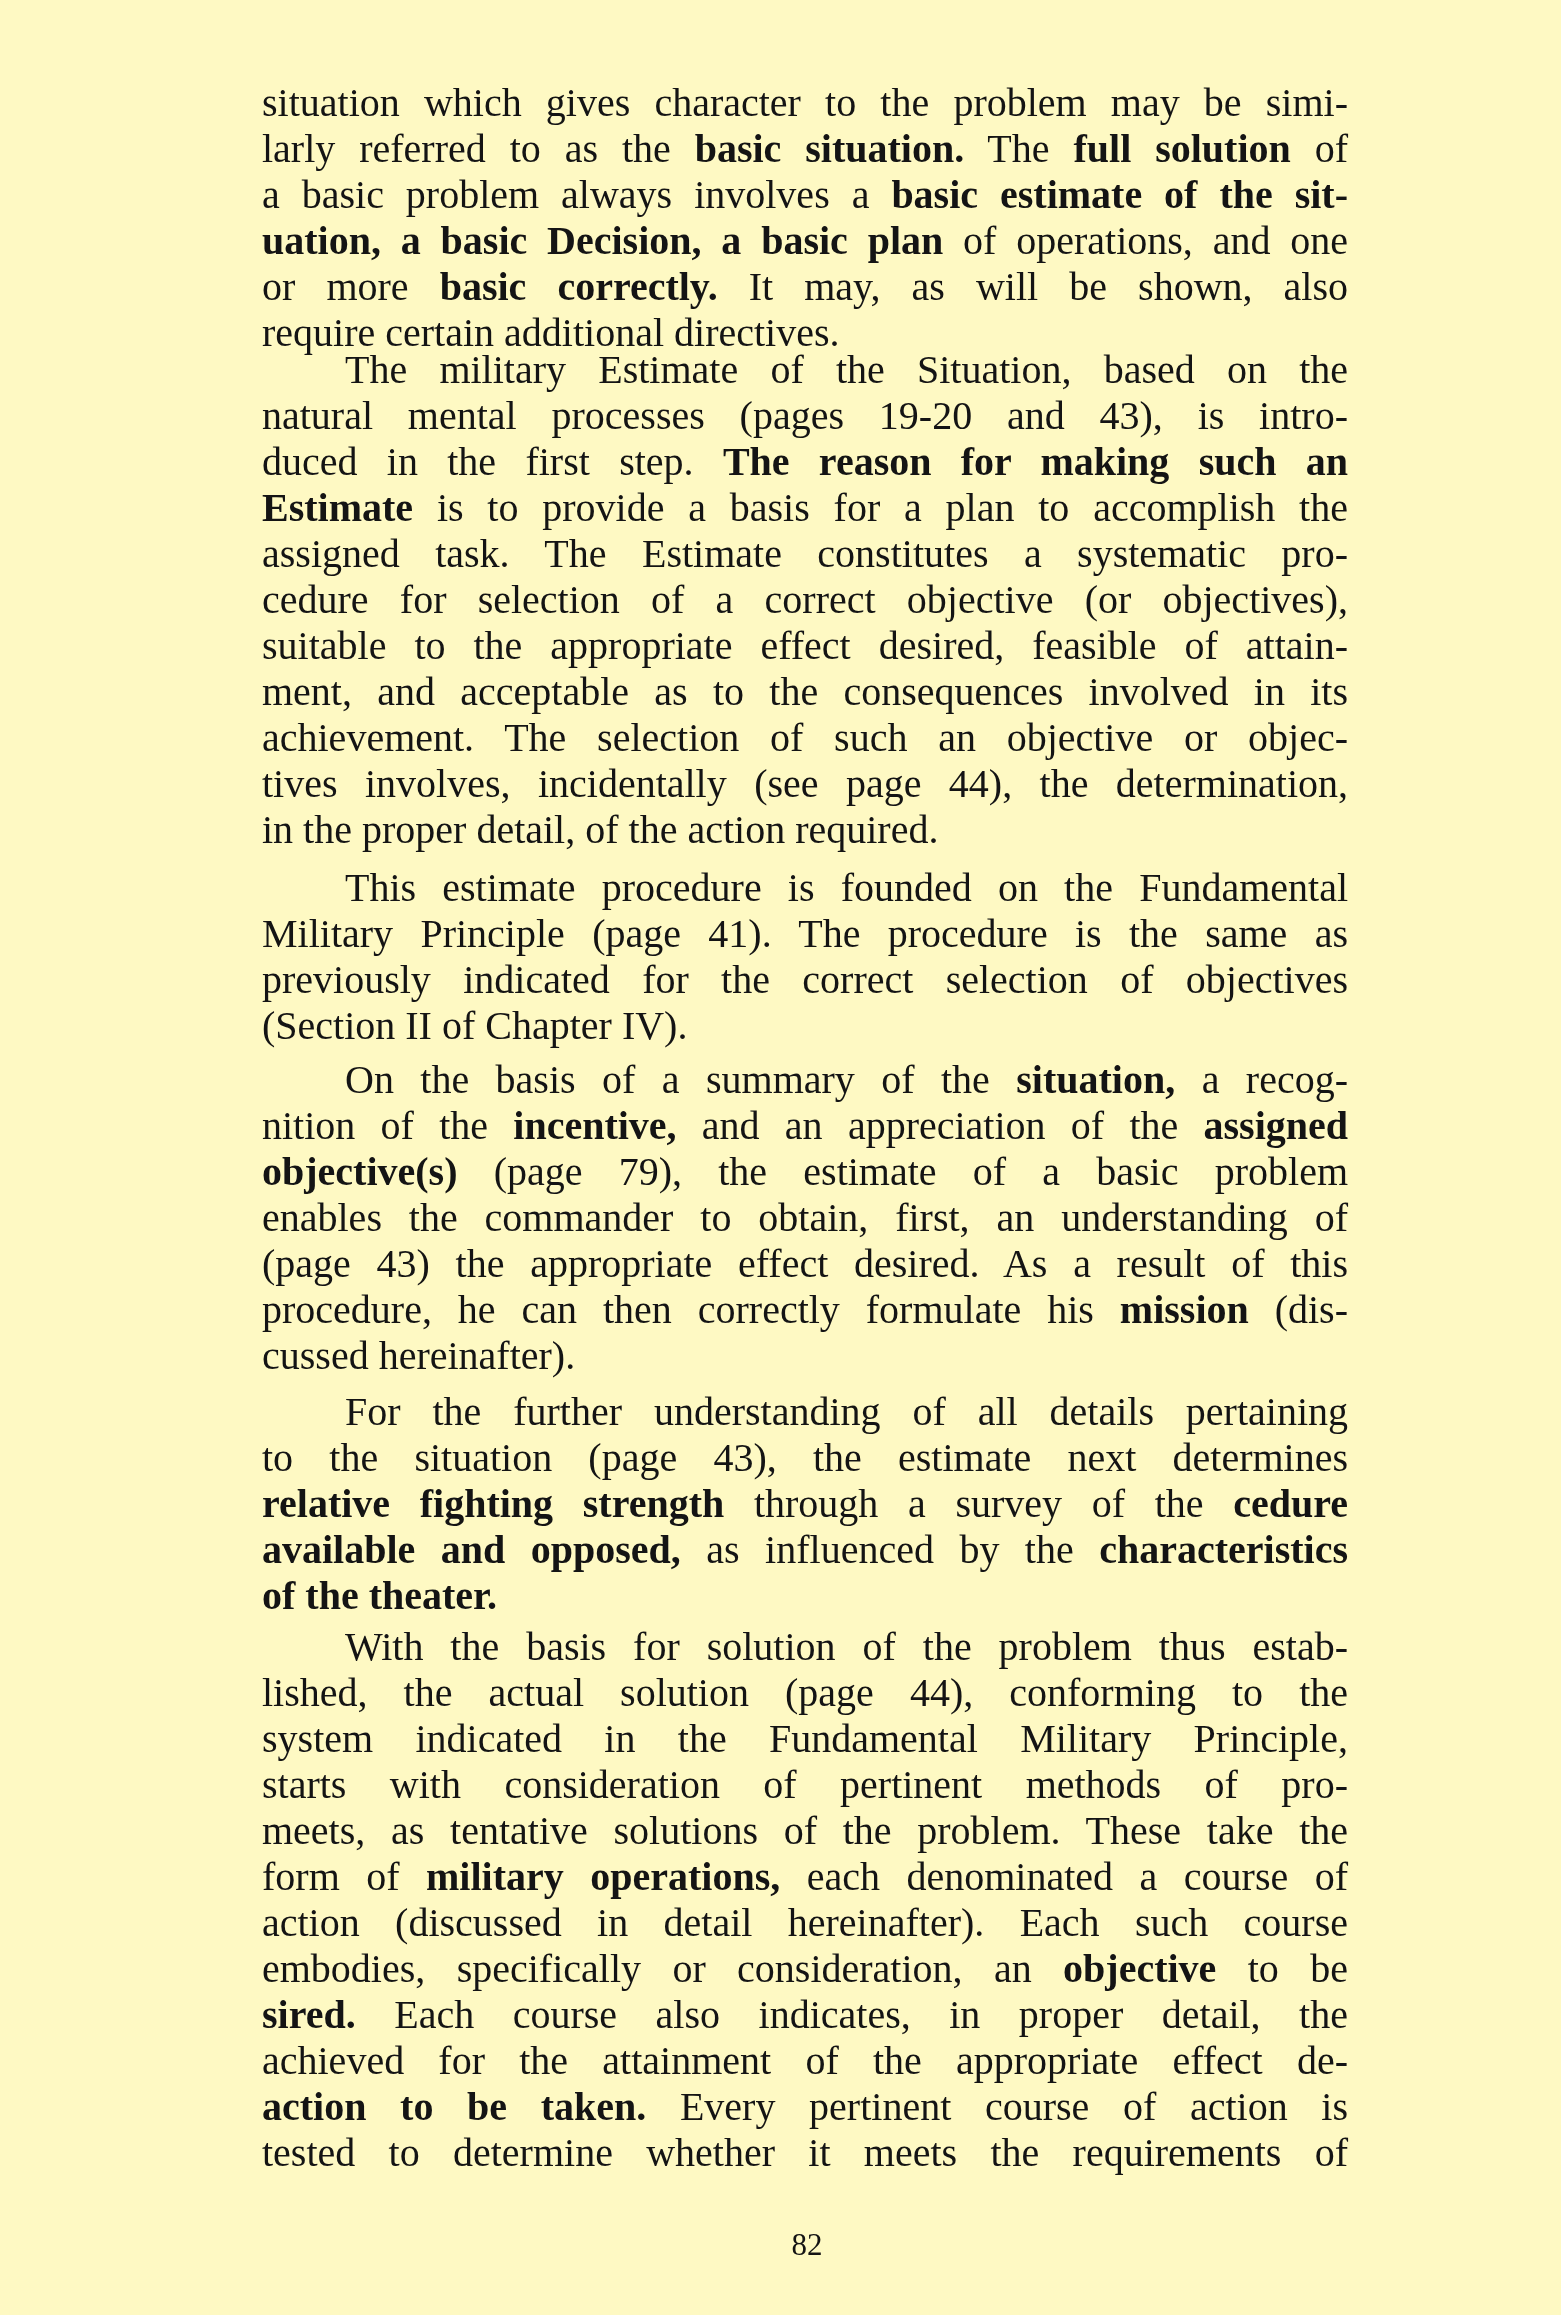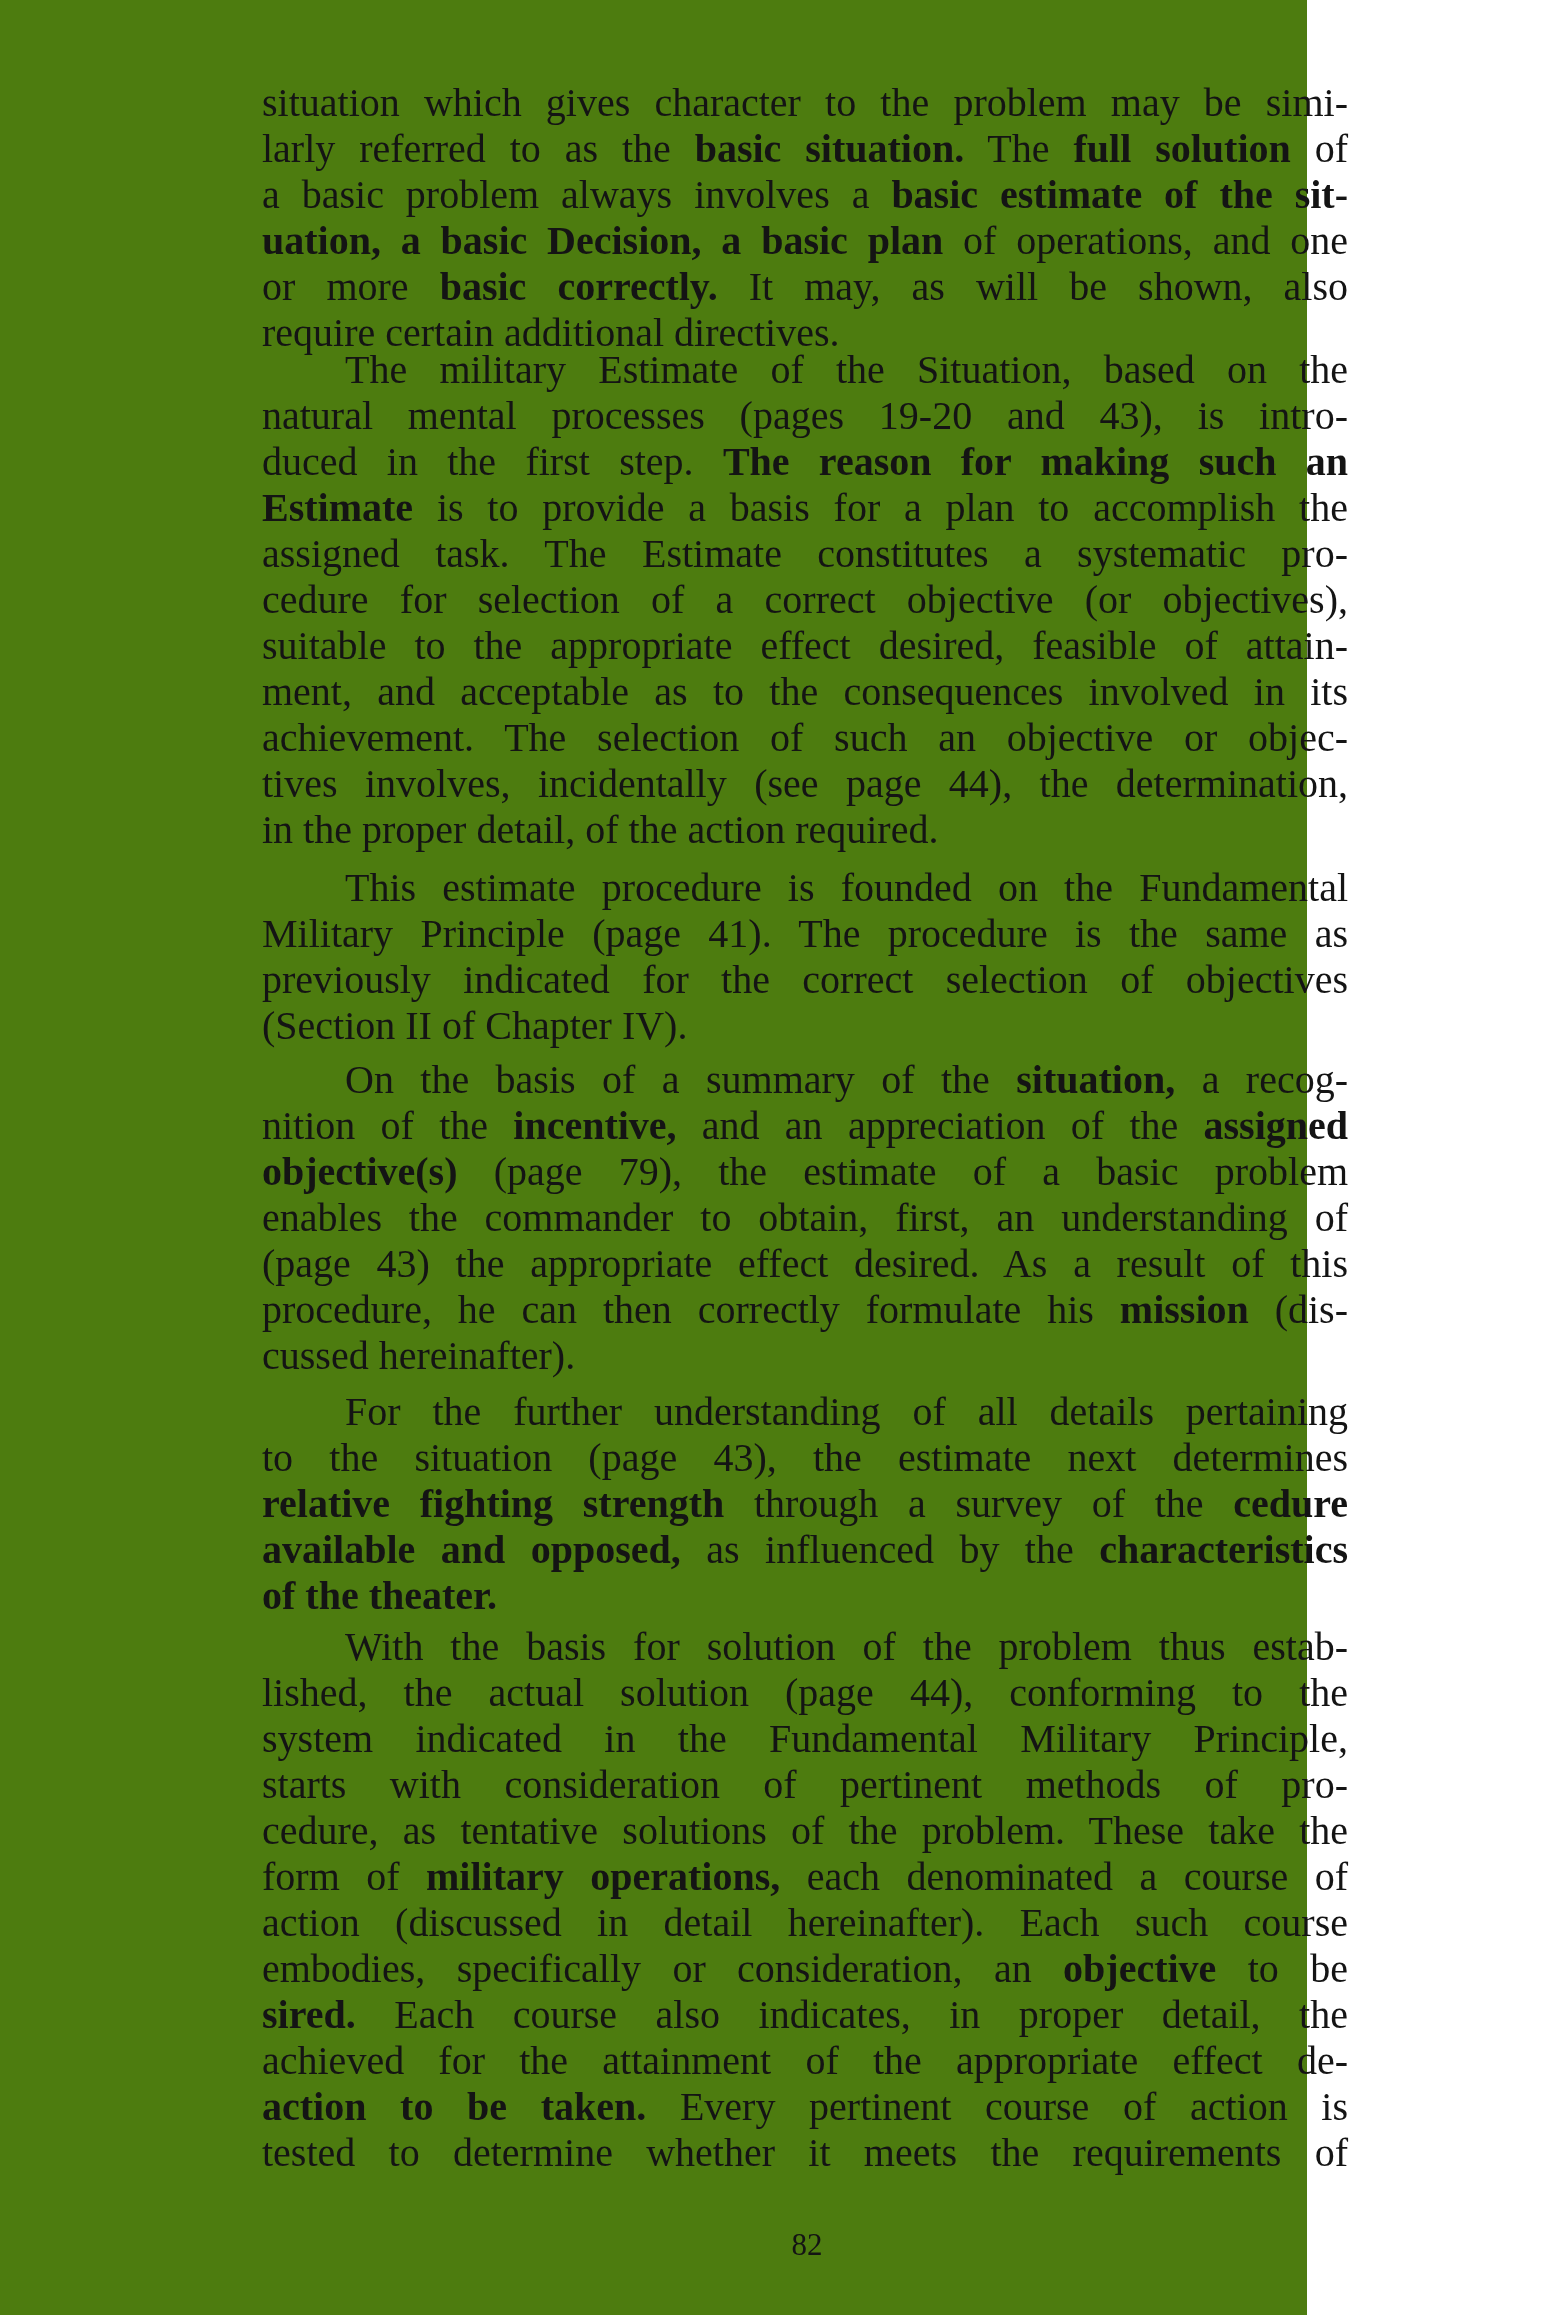--- a/index.html
+++ b/index.html
@@ -11,23 +11,23 @@
     width: 1561px;
     height: 2315px;
     position: relative;
     overflow: hidden;
     font-family: "Liberation Serif", "DejaVu Serif", serif;
     color: #141414;
   }
   .page {
     position: absolute;
     left: 0; top: 0;
-    width: 1307px;
+    width: 1561px;
     height: 2315px;
-    background: #4d7c0f;
+    background: #fef9c3;
   }
   .para {
     position: absolute;
     left: 262px;
     width: 1086px;
     font-size: 40px;
     line-height: 46px;
     margin: 0;
   }
   .line {
@@ -105,21 +105,21 @@
         <span class="line"><span class="seg">to the situation (page 43), the estimate next determines</span></span>
         <span class="line"><span class="seg bold">relative fighting strength</span><span class="seg"> through a survey of the </span><span class="seg bold">cedure</span></span>
         <span class="line"><span class="seg bold">available and opposed,</span><span class="seg"> as influenced by the </span><span class="seg bold">characteristics</span></span>
         <span class="line last"><span class="seg bold">of the theater.</span></span>
       </p>
       <p class="para" style="top: 1624px;">
         <span class="line indent"><span class="seg">With the basis for solution of the problem thus estab-</span></span>
         <span class="line"><span class="seg">lished, the actual solution (page 44), conforming to the</span></span>
         <span class="line"><span class="seg">system indicated in the Fundamental Military Principle,</span></span>
         <span class="line"><span class="seg">starts with consideration of pertinent methods of pro-</span></span>
-        <span class="line"><span class="seg">cedure, as tentative solutions of the problem. These take the</span></span>
+        <span class="line"><span class="seg">meets, as tentative solutions of the problem. These take the</span></span>
         <span class="line"><span class="seg">form of </span><span class="seg bold">military operations,</span><span class="seg"> each denominated a course of</span></span>
         <span class="line"><span class="seg">action (discussed in detail hereinafter). Each such course</span></span>
         <span class="line"><span class="seg">embodies, specifically or consideration, an </span><span class="seg bold">objective</span><span class="seg"> to be</span></span>
         <span class="line"><span class="seg bold">sired.</span><span class="seg">  Each course also indicates, in proper detail, the</span></span>
         <span class="line"><span class="seg">achieved for the attainment of the appropriate effect de-</span></span>
         <span class="line"><span class="seg bold">action to be taken.</span><span class="seg">  Every pertinent course of action is</span></span>
         <span class="line"><span class="seg">tested to determine whether it meets the requirements of</span></span>
       </p>
     </div>
   <div class="page-number">82</div>

